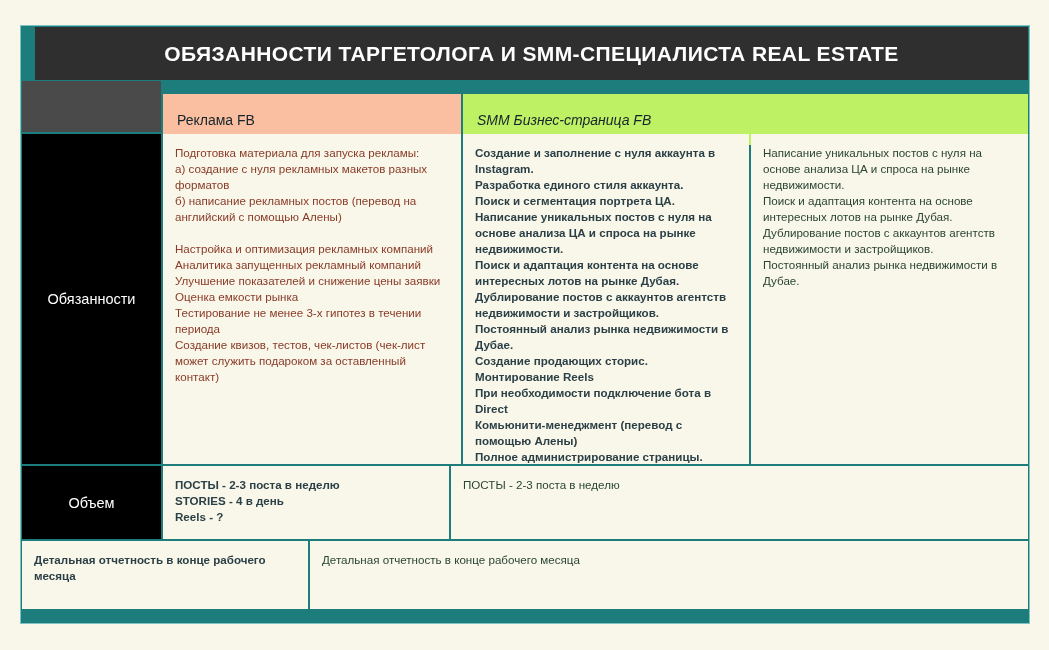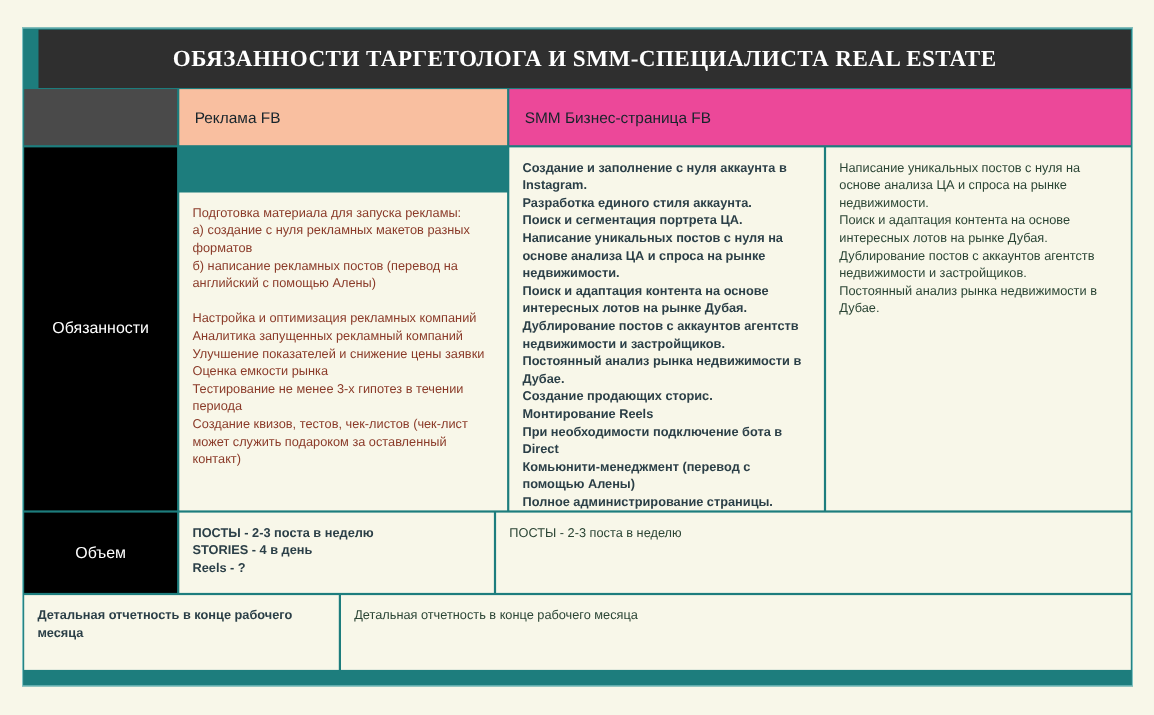--- a/index.html
+++ b/index.html
@@ -33,21 +33,20 @@
   }
 
   
   #title-band {
     flex: 0 0 53px;
     background: #2f2f2f;
     display: flex;
     align-items: center;
     justify-content: center;
     margin: 1px 1px 0 14px;
-    font-family: Liberation Serif, serif;
   }
   #title-text {
     color: #ffffff;
     font-size: 21px;
     font-weight: bold;
     letter-spacing: 0.4px;
     text-align: center;
     white-space: nowrap;
   }
 
@@ -75,38 +74,39 @@
 
   .cell-body {
     background: #f8f7e9;
     padding: 11px 12px 10px 12px;
     font-size: 11.6px;
     line-height: 1.38;
     white-space: pre-line;
     overflow: hidden;
   }
 
-  .col-fb    { flex: 0 0 298px; color: #8a3a28; margin-top: 41px; }
+  .col-fb    { flex: 0 0 298px; color: #8a3a28; }
   .col-ig    { flex: 0 0 286px; color: #2b3f47; font-weight: bold; }
   .col-biz   { flex: 1 1 auto;  color: #2a4434; }
 
   
   #header-row { margin-top: 1px; }
   #header-row .cell-label { background: #4a4a4a; }
   .head-cell {
     display: flex;
     align-items: center;
     padding: 0 14px;
     font-size: 14px;
     color: #17242b;
     height: 100%;
+    margin-top: 13px;
   }
   .head-fb  { flex: 0 0 298px; background: #f9bfa0; }
   .head-ig  { flex: 0 0 286px; background: #d3a786; }
-  .head-biz { flex: 1 1 auto;  background: #ec4899; }
+  .head-biz { flex: 1 1 auto;  background: #bef264; font-style: italic; }
 
   #header-row { height: 51px; }
   #row-duties { height: 330px; }
   #row-volume { height: 73px; }
   #row-report { height: 68px; }
 </style>
 </head>
 <body>
 
 <div id="board">

